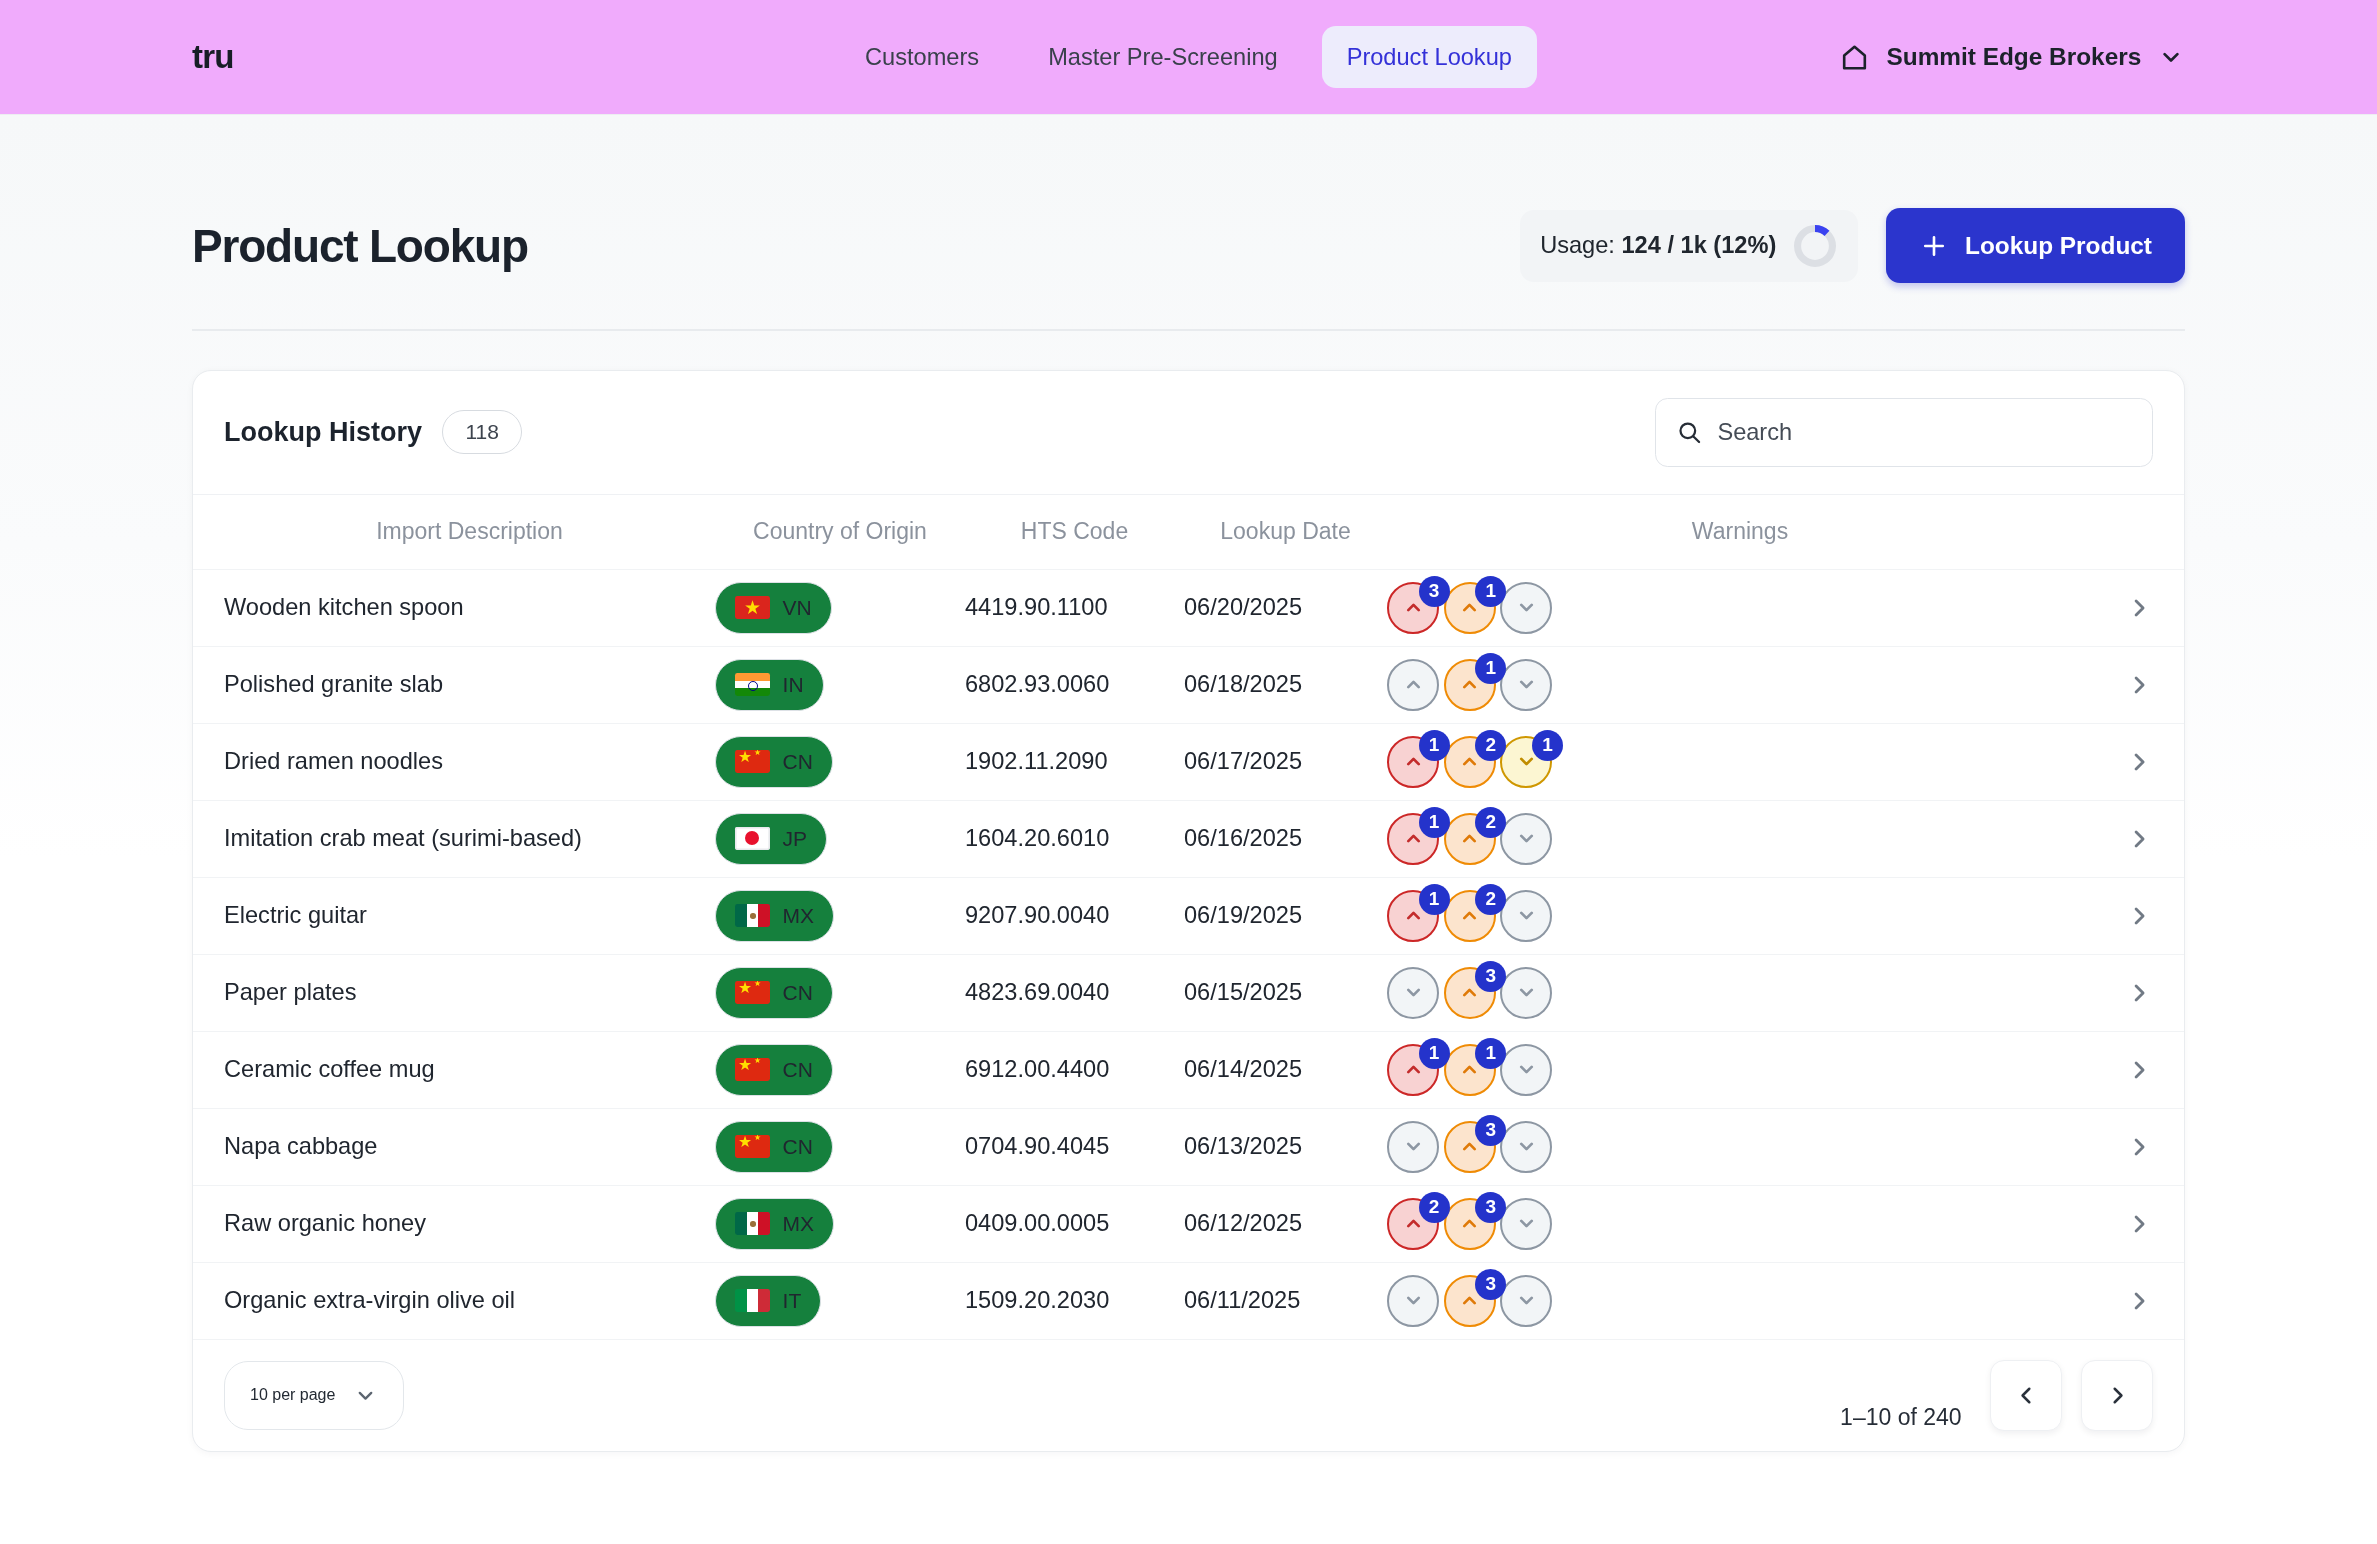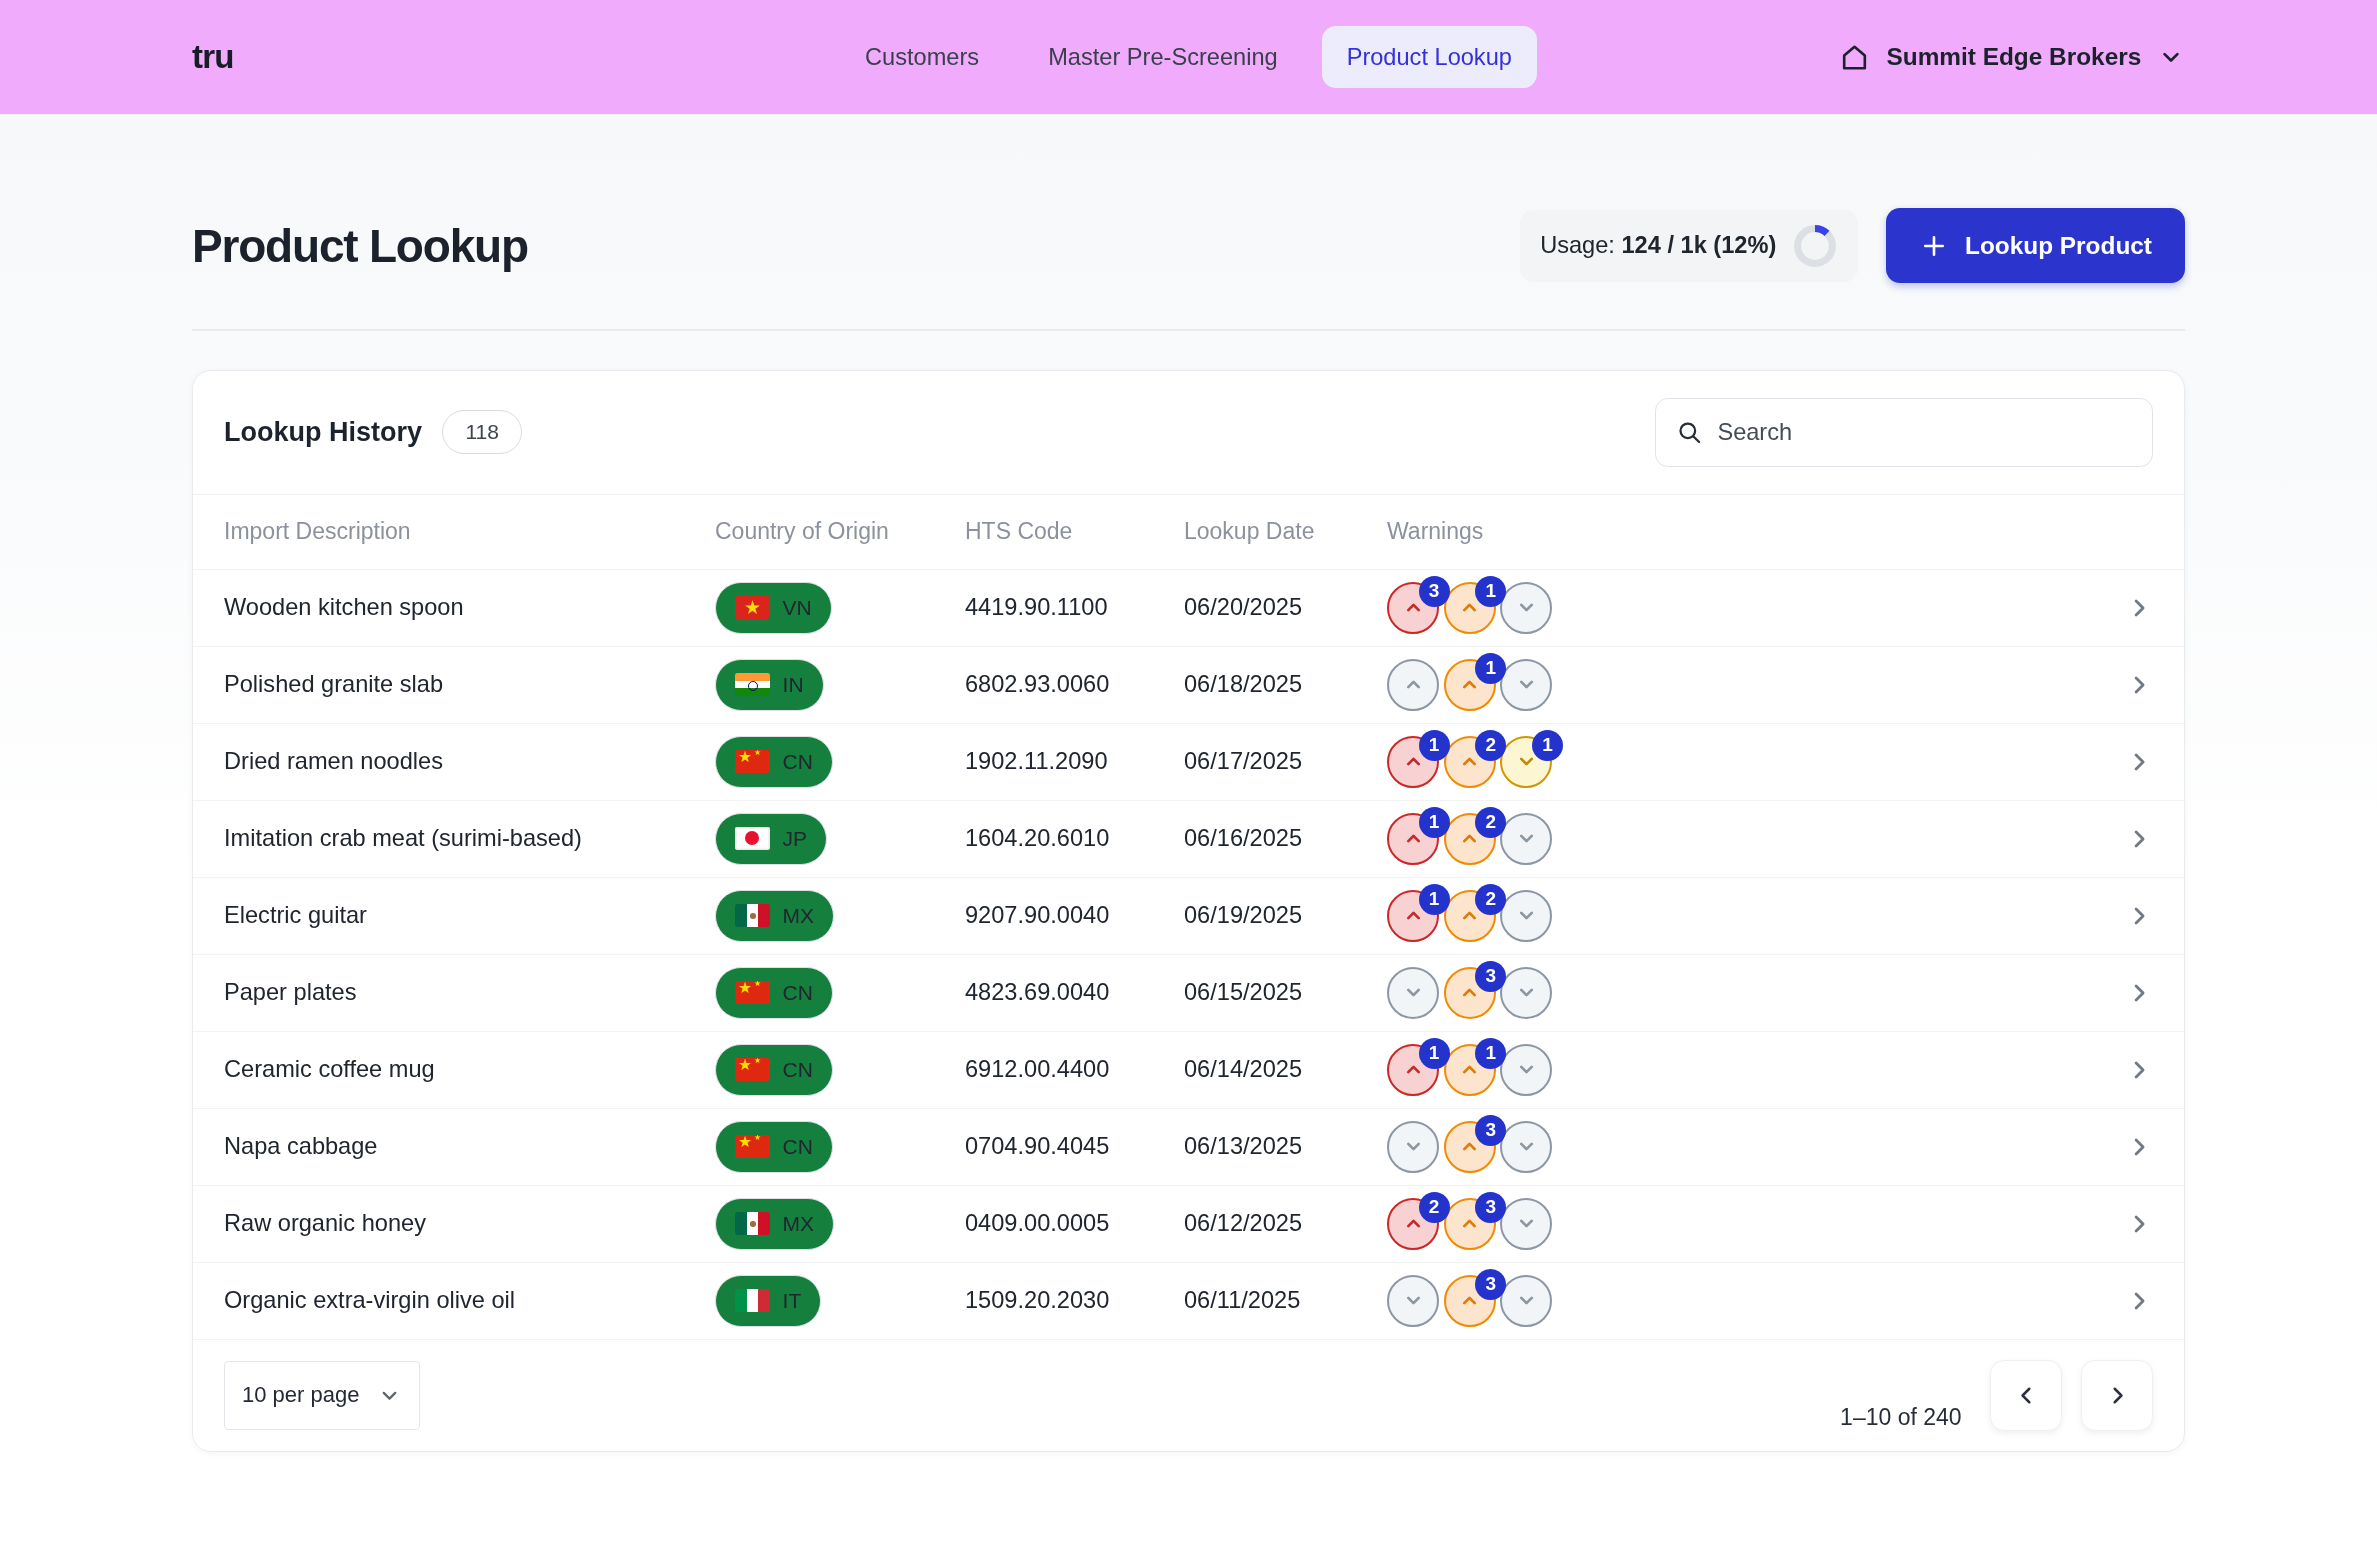--- a/index.html
+++ b/index.html
@@ -86,21 +86,21 @@
     font-family:inherit; background:transparent;
   }
   .searchbox input::placeholder { color:#454c56; opacity:1; }
 
   
   .thead, .trow {
     display:grid;
     grid-template-columns:491px 250px 219px 203px 1fr 60px;
     align-items:center; padding:0 31px;
   }
-  .thead { height:74px; }
+  .thead { height:74px;text-align:center; }
   .thead .th { font-size:23px; color:#8b929d; }
   .trow { height:77px; border-top:1.6px solid #f1f3f5; cursor:pointer; }
   .cell { font-size:23.6px; color:#20262f; }
 
   .flag-pill {
     display:inline-flex; align-items:center; gap:12.6px;
     border:1.6px solid #dde1e6; border-radius:785px; height:52px; padding:12px 19px;
     background:#15803d;
   }
   .ccode { font-size:21px; color:#20262f; }
@@ -137,22 +137,22 @@
   }
   .rowchev { display:flex; justify-content:flex-end; color:#717a85; }
 
   
   .card-foot {
     display:flex; align-items:center; justify-content:space-between;
     padding:20.4px 31px; border-top:1.6px solid #f1f3f5;
   }
   .perpage-btn {
     display:flex; align-items:center; gap:17.3px;
-    height:69px; padding:0 17px; border:1.6px solid #e3e7eb; border-radius:4px;
-    background:#ffffff; font-size:22px; color:#232a33; cursor:pointer; font-family:inherit;
+    height:69px; padding:0 25px; border:1.6px solid #e3e7eb; border-radius:24px;
+    background:#ffffff; font-size:16px; color:#232a33; cursor:pointer; font-family:inherit;
   }
   .foot-right { display:flex; align-items:flex-end; gap:19px; }
   .range-text { font-size:23px; color:#262d37; margin-right:9.4px; }
   .pg-btn {
     width:72px; height:71px; border:1.6px solid #eef0f3; border-radius:14px;
     background:#ffffff; display:flex; align-items:center; justify-content:center;
     color:#2a313b; cursor:pointer; box-shadow:0 2.4px 6.3px rgba(16,24,40,0.06);
   }
 </style>
 </head>

